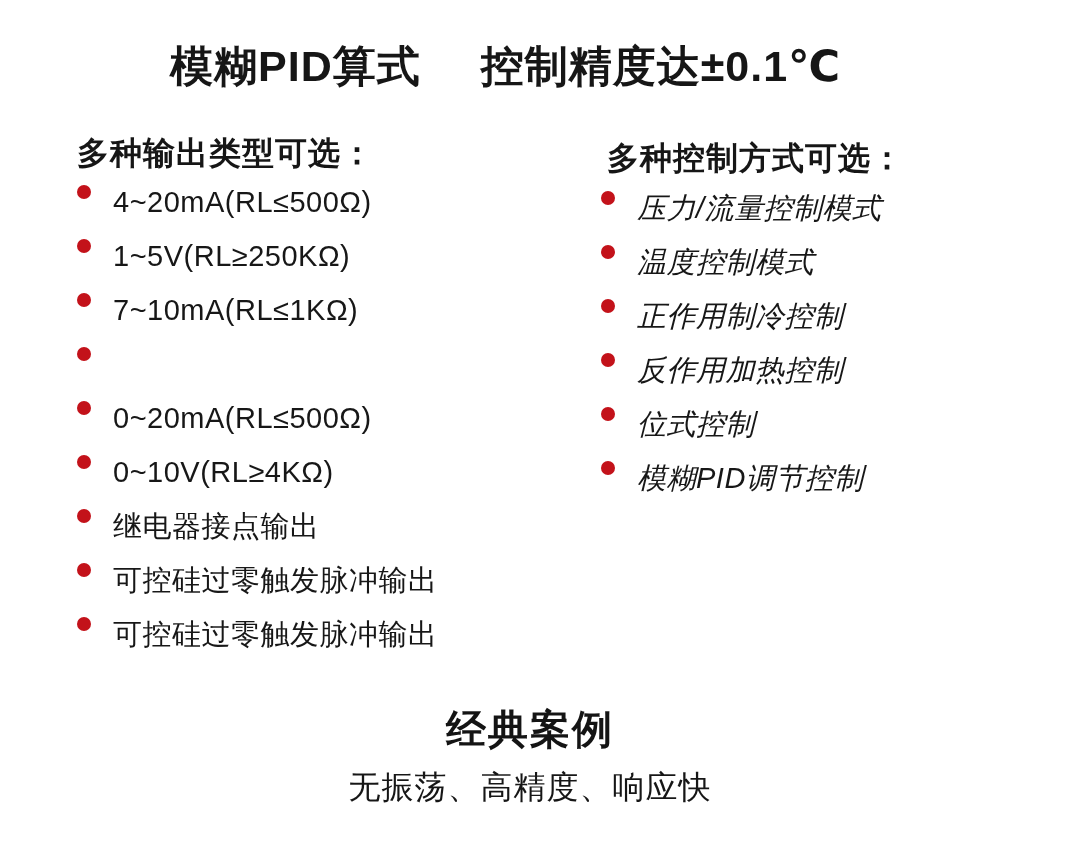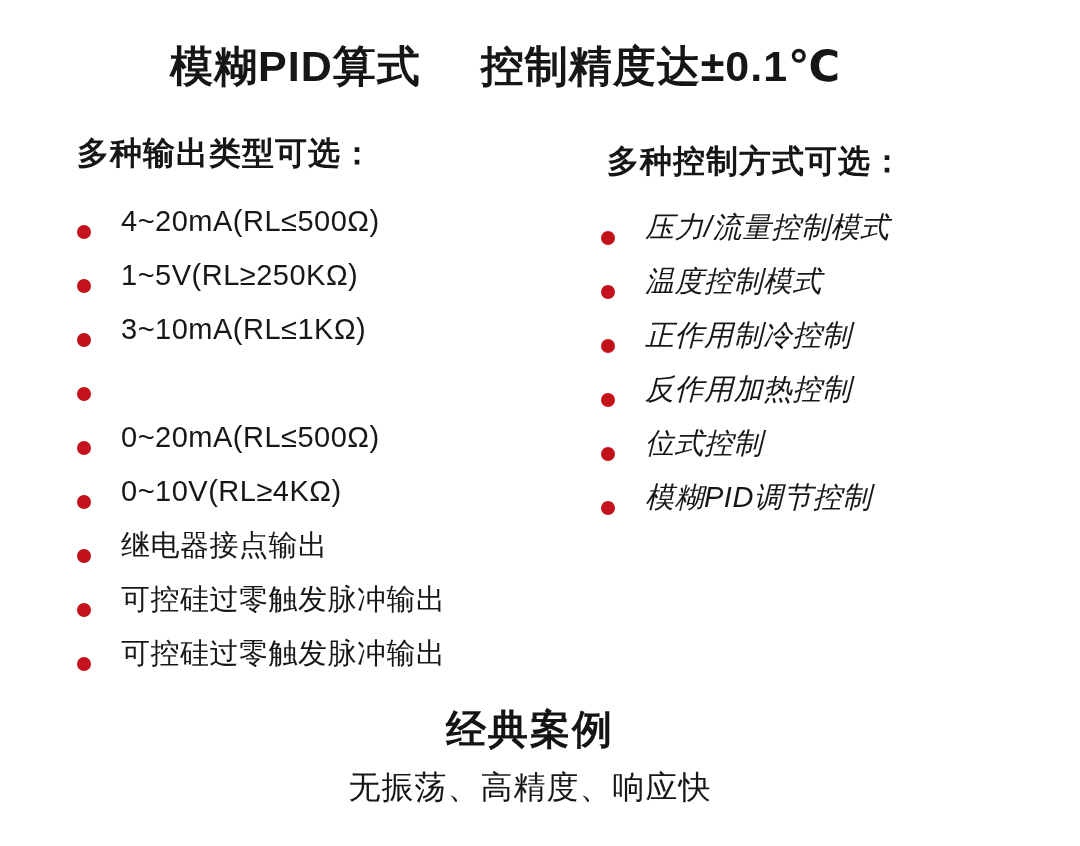--- a/index.html
+++ b/index.html
@@ -37,31 +37,31 @@
   .column.left  { left: 77px;  width: 480px; }
   .column.right { left: 601px; top: 141px; width: 440px; }
   .section-heading {
     font-size: 32px;
     font-weight: 700;
     line-height: 40px;
     color: #161616;
     letter-spacing: 1px;
     white-space: nowrap;
   }
-  .column.right .section-heading { margin-left: 6px; }
+  .column.right .section-heading { margin-left: 6px; font-family: Liberation Mono, monospace; }
   ul.bullet-list {
     list-style: none;
     margin-top: 12px;
   }
   .column.right ul.bullet-list { margin-top: 10px; font-style: italic; }
   ul.bullet-list li {
     display: flex;
-    align-items: flex-end;
+    align-items: flex-start;
     height: 54px;
-    gap: 30px;
+    gap: 22px;
     white-space: nowrap;
   }
   .dot {
     width: 14px;
     height: 14px;
     border-radius: 50%;
     flex-shrink: 0;
   }
   .item-label {
     font-size: 29px;
@@ -109,21 +109,21 @@
       <li>
           <span class="dot" style="background: rgb(195, 18, 26);"></span>
           <span class="item-label">4~20mA(RL≤500Ω)</span>
         </li>
       <li>
           <span class="dot" style="background: rgb(195, 18, 26);"></span>
           <span class="item-label">1~5V(RL≥250KΩ)</span>
         </li>
       <li>
           <span class="dot" style="background: rgb(195, 18, 26);"></span>
-          <span class="item-label">3~10mA(RL≤1KΩ)</span>
+          <span class="item-label">7~10mA(RL≤1KΩ)</span>
         </li>
       <li>
           <span class="dot" style="background: rgb(195, 18, 26);"></span>
         </li>
       <li>
           <span class="dot" style="background: rgb(195, 18, 26);"></span>
           <span class="item-label">0~20mA(RL≤500Ω)</span>
         </li>
       <li>
           <span class="dot" style="background: rgb(195, 18, 26);"></span>

